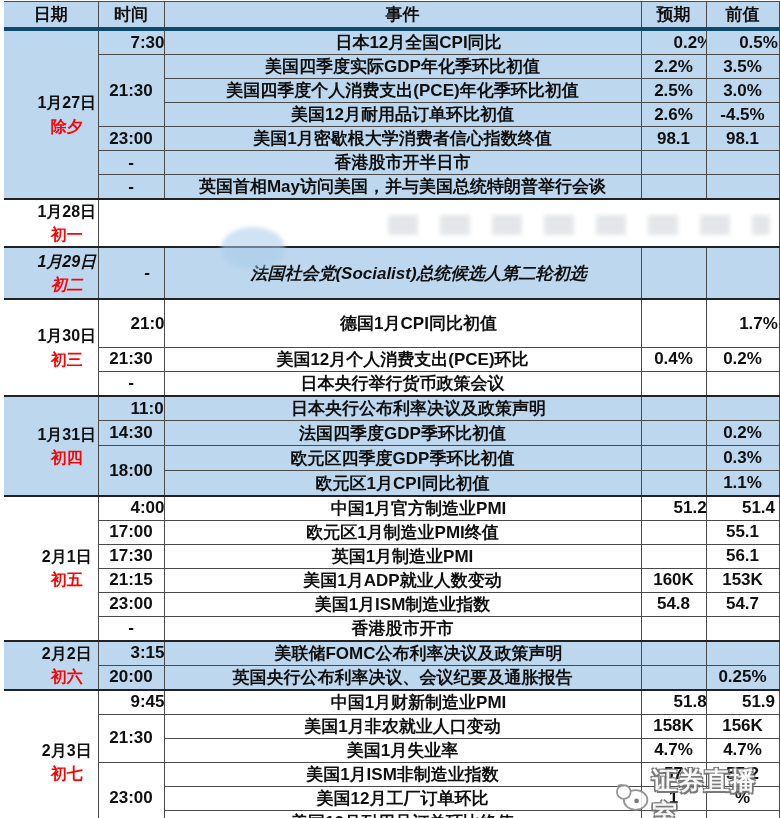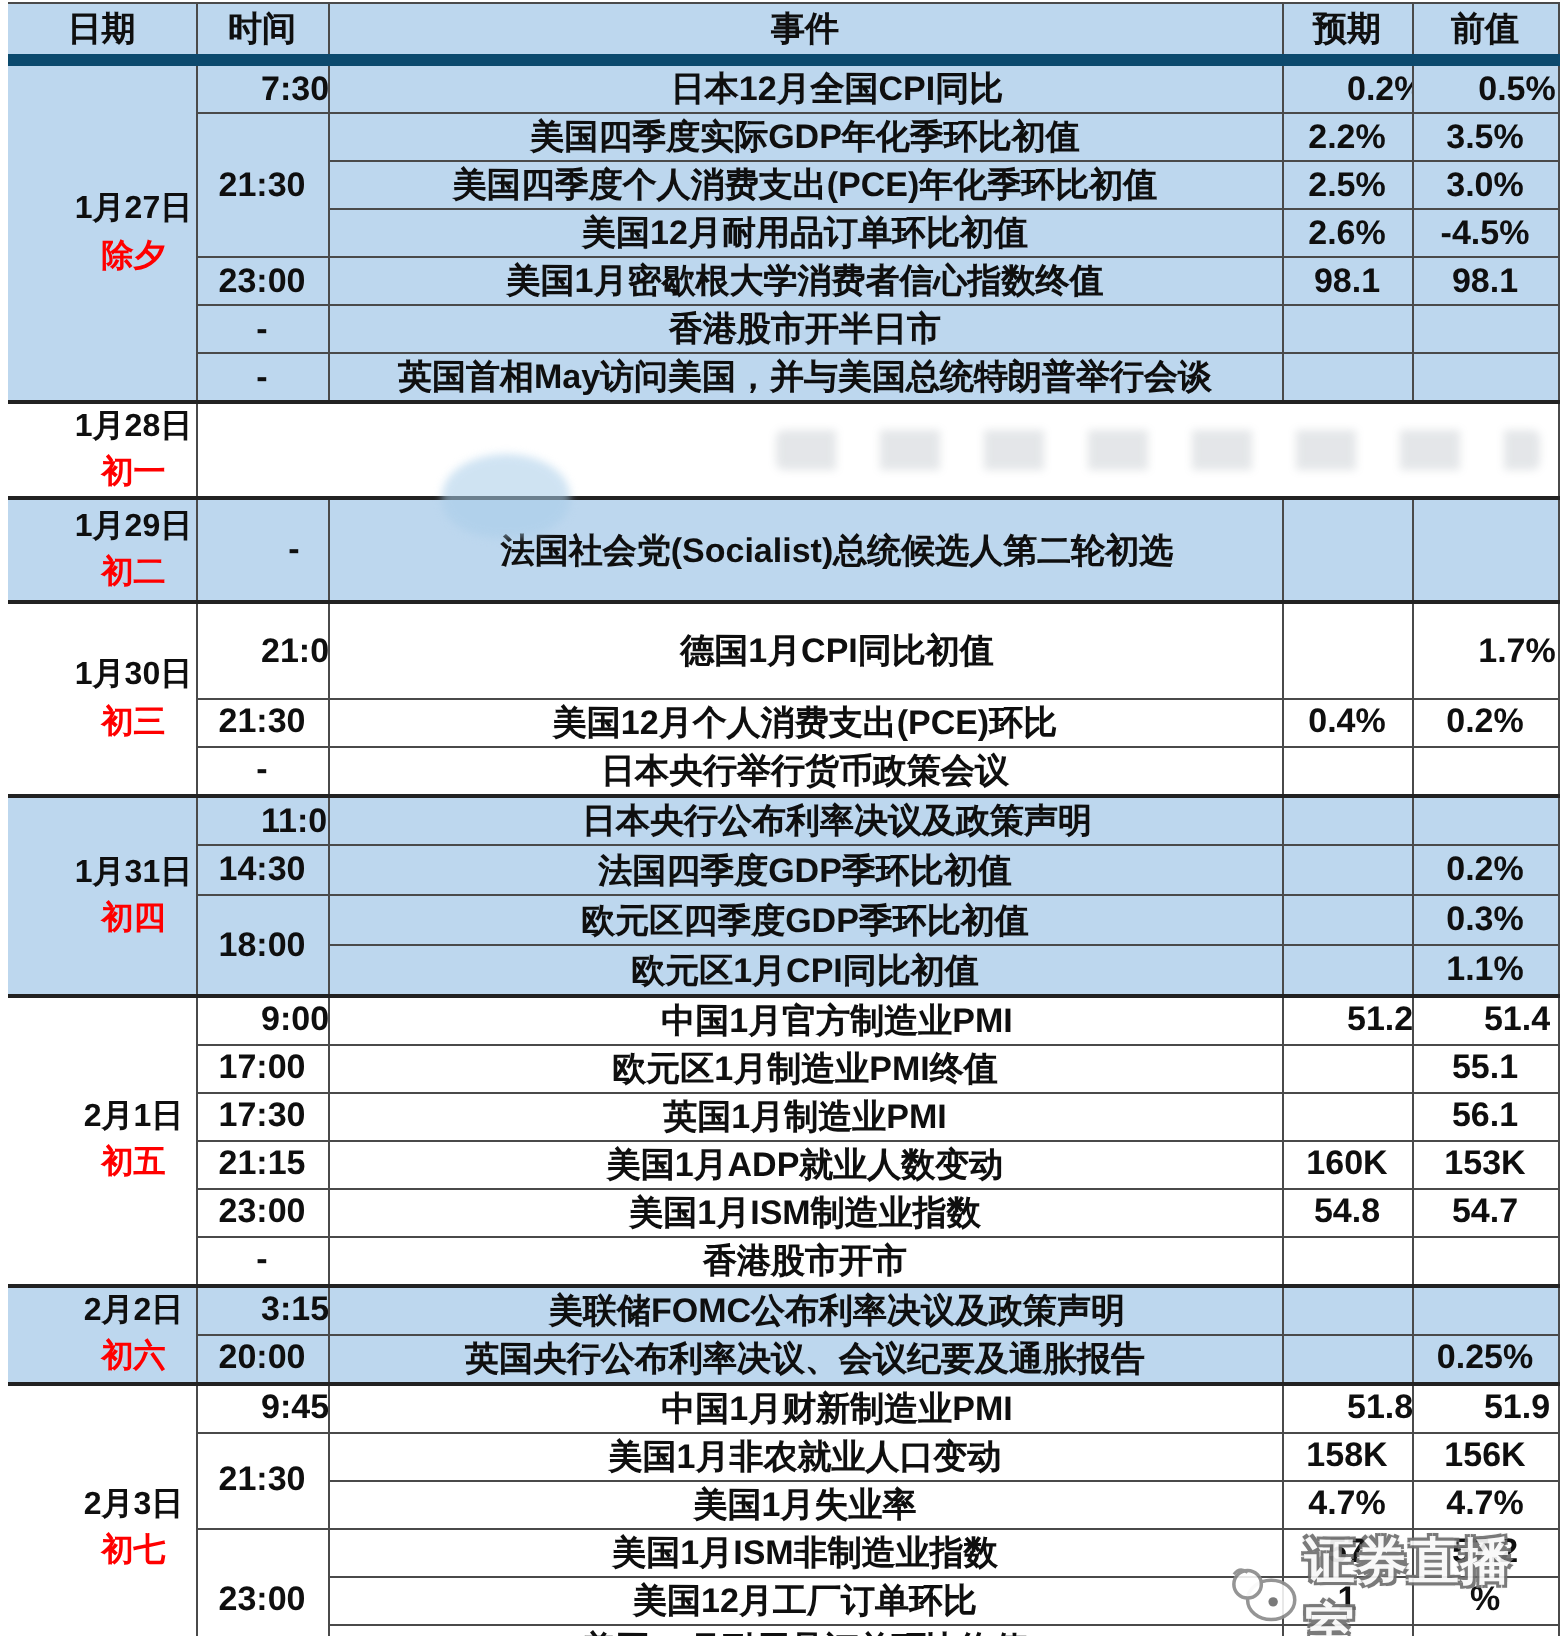--- a/index.html
+++ b/index.html
@@ -2,21 +2,21 @@
 <html style="--hl: #BDD7EE; --red: #FF0000;"><head>
 <meta charset="utf-8">
 <style>
   html,body{margin:0;padding:0;background:#fff;}
   body{width:780px;height:818px;position:relative;overflow:hidden;
        font-family:"Liberation Sans","DejaVu Sans",sans-serif;font-weight:700;color:#0f0f0f;}
   table{border-collapse:collapse;table-layout:fixed;position:absolute;left:4px;top:1px;width:775px;
         border-bottom:2px solid #222;}
   td,th{border:1px solid #4a4a4a;padding:0;text-align:center;vertical-align:middle;
         font-weight:700;overflow:hidden;white-space:nowrap;}
-  thead th{font-size:17px;height:25px;border-bottom:6px solid #0c4a6e;background:var(--hl,#BDD7EE);}
+  thead th{font-size:17px;height:25px;border-bottom:4px solid #0c4a6e;background:var(--hl,#BDD7EE);}
   .col-first{border-left:none;}
   tr.hl>td{background:var(--hl,#BDD7EE);}
   tr.wt>td{background:#fff;}
   tr.section-start>td{border-top:2px solid #222;padding-left:32px;}
   .date-cell{font-size:16px;line-height:1.45;margin-top:33px;}
   .lunar{color:var(--red,#FF0000);}
   .tm{font-size:17px;}
   .ev{font-size:17px;}
   .num{font-size:17px;}
   .empty-cell{background:#fff;}
@@ -95,21 +95,21 @@
         <td class="num"></td>
         <td class="num"></td>
       </tr>
       <tr class="wt section-start" style="height: 46px;">
         <td rowspan="1" class="date-cell col-first">
           <div>1月28日</div>
           <div class="lunar">初一</div>
         </td>
         <td colspan="4" class="empty-cell"></td>
       </tr>
-      <tr class="hl section-start" style="height: 52px;">
+      <tr class="hl section-start" style="height: 52px; font-style: italic;">
         <td rowspan="1" class="date-cell col-first">
           <div>1月29日</div>
           <div class="lunar">初二</div>
         </td>
         <td rowspan="1" class="tm">-</td>
         <td class="ev">法国社会党(Socialist)总统候选人第二轮初选</td>
         <td class="num"></td>
         <td class="num"></td>
       </tr>
       <tr class="wt section-start" style="height: 48px;">
@@ -159,21 +159,21 @@
       <tr class="hl" style="height: 25px;">
         <td class="ev">欧元区1月CPI同比初值</td>
         <td class="num"></td>
         <td class="num">1.1%</td>
       </tr>
       <tr class="wt section-start" style="height: 24px;">
         <td rowspan="6" class="date-cell col-first">
           <div>2月1日</div>
           <div class="lunar">初五</div>
         </td>
-        <td rowspan="1" class="tm">9:00</td>
+        <td rowspan="1" class="tm">4:00</td>
         <td class="ev">中国1月官方制造业PMI</td>
         <td class="num">51.2</td>
         <td class="num">51.4</td>
       </tr>
       <tr class="wt" style="height: 24px;">
         <td rowspan="1" class="tm">17:00</td>
         <td class="ev">欧元区1月制造业PMI终值</td>
         <td class="num"></td>
         <td class="num">55.1</td>
       </tr>

